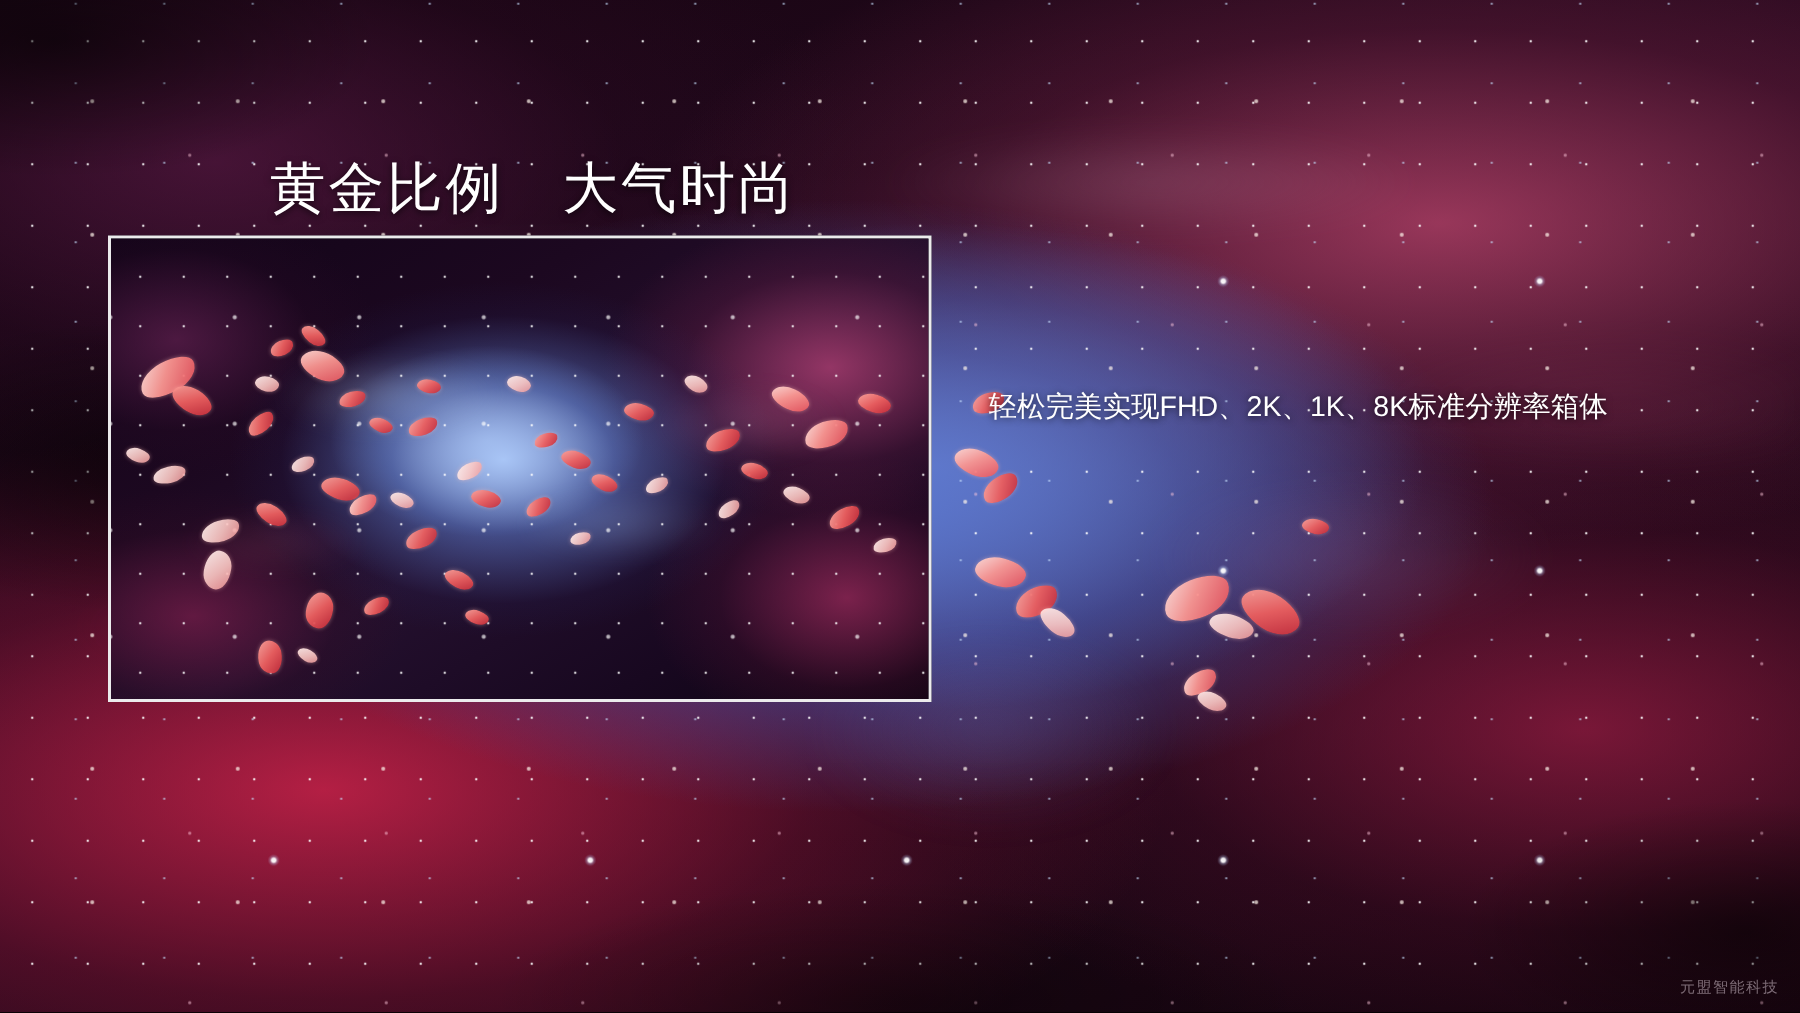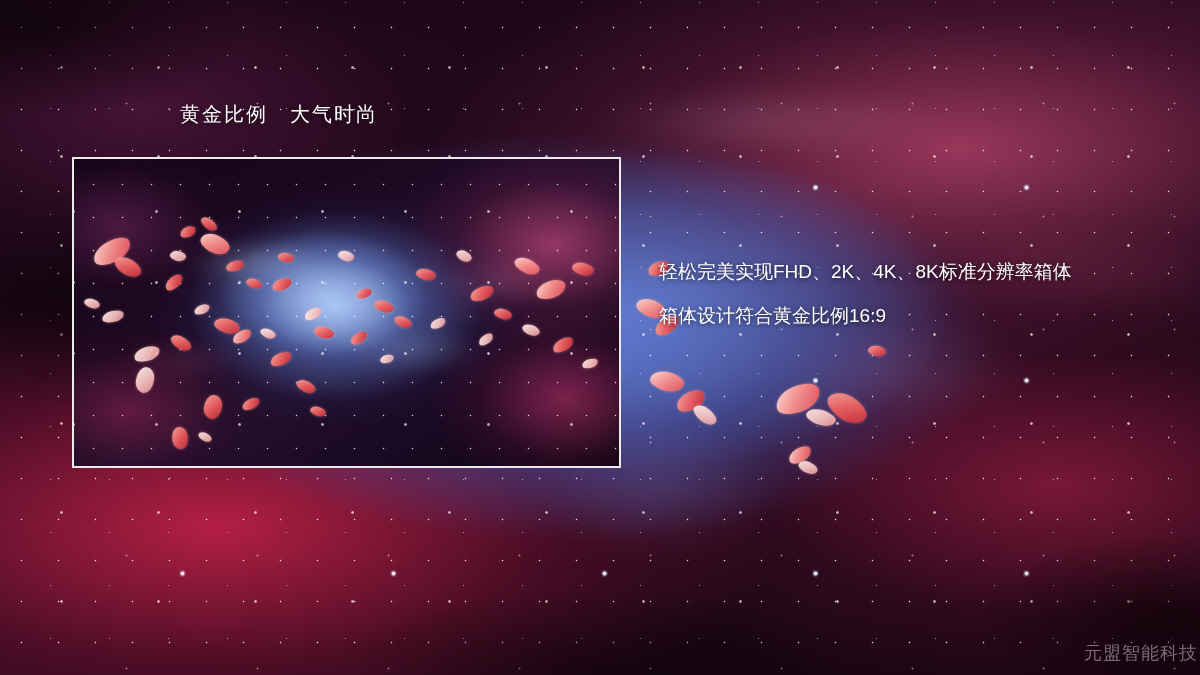--- a/index.html
+++ b/index.html
@@ -116,32 +116,32 @@
   .petal.pale{
     background:linear-gradient(135deg, rgba(255,240,238,.95) 0%, rgba(252,200,196,.9) 55%, rgba(244,150,150,.85) 100%);
   }
   .petal.deep{
     background:linear-gradient(135deg, rgba(252,170,162,.95) 0%, rgba(236,95,95,.95) 50%, rgba(196,40,55,.92) 100%);
   }
 
   
   #title{
     position:absolute;left:180px;top:101px;
-    color:#ffffff;font-size:20px;letter-spacing:2px;white-space:pre;
+    color:#ffffff;font-size:37px;letter-spacing:2px;white-space:pre;
     text-shadow:0 1px 5px rgba(0,0,0,.65);
   }
   #bodytext{
     position:absolute;left:659px;top:250px;width:500px;
     color:#ffffff;font-size:19px;line-height:44px;
     text-shadow:0 1px 5px rgba(0,0,0,.7);
   }
   #bodytext .ln{white-space:nowrap;}
   #watermark{
-    position:absolute;right:2px;bottom:10px;
-    color:rgba(205,190,200,.55);font-size:18px;letter-spacing:1px;
+    position:absolute;right:14px;bottom:10px;
+    color:rgba(205,190,200,.55);font-size:10px;letter-spacing:1px;
   }
 </style>
 </head>
 <body>
 
 <div id="stage">
 
   <div class="neb neb-base"></div>
   <div class="neb neb-wisps"></div>
   <div class="stars-a"></div>
@@ -215,19 +215,18 @@
         <div class="petal deep" style="left: 498px; top: 104px; width: 22px; height: 12px; transform: rotate(16deg);"></div>
         <div class="petal pale" style="left: 508px; top: 200px; width: 16px; height: 9px; transform: rotate(-14deg);"></div>
         <div class="petal deep" style="left: 236px; top: 248px; width: 16px; height: 9px; transform: rotate(20deg);"></div>
         <div class="petal deep" style="left: 168px; top: 240px; width: 18px; height: 10px; transform: rotate(-24deg);"></div>
       </div>
   </div>
 
   <div id="title">黄金比例　大气时尚</div>
 
   <div id="bodytext">
-    <div class="ln">轻松完美实现FHD、2K、4K、8K标准分辨率箱体</div>
-    <div class="ln">箱体设计符合黄金比例16:9</div>
+    <div class="ln">轻松完美实现FHD、2K、1K、8K标准分辨率箱体</div>
   </div>
 
   <div id="watermark">元盟智能科技</div>
 
 </div>
 
 </body></html>

